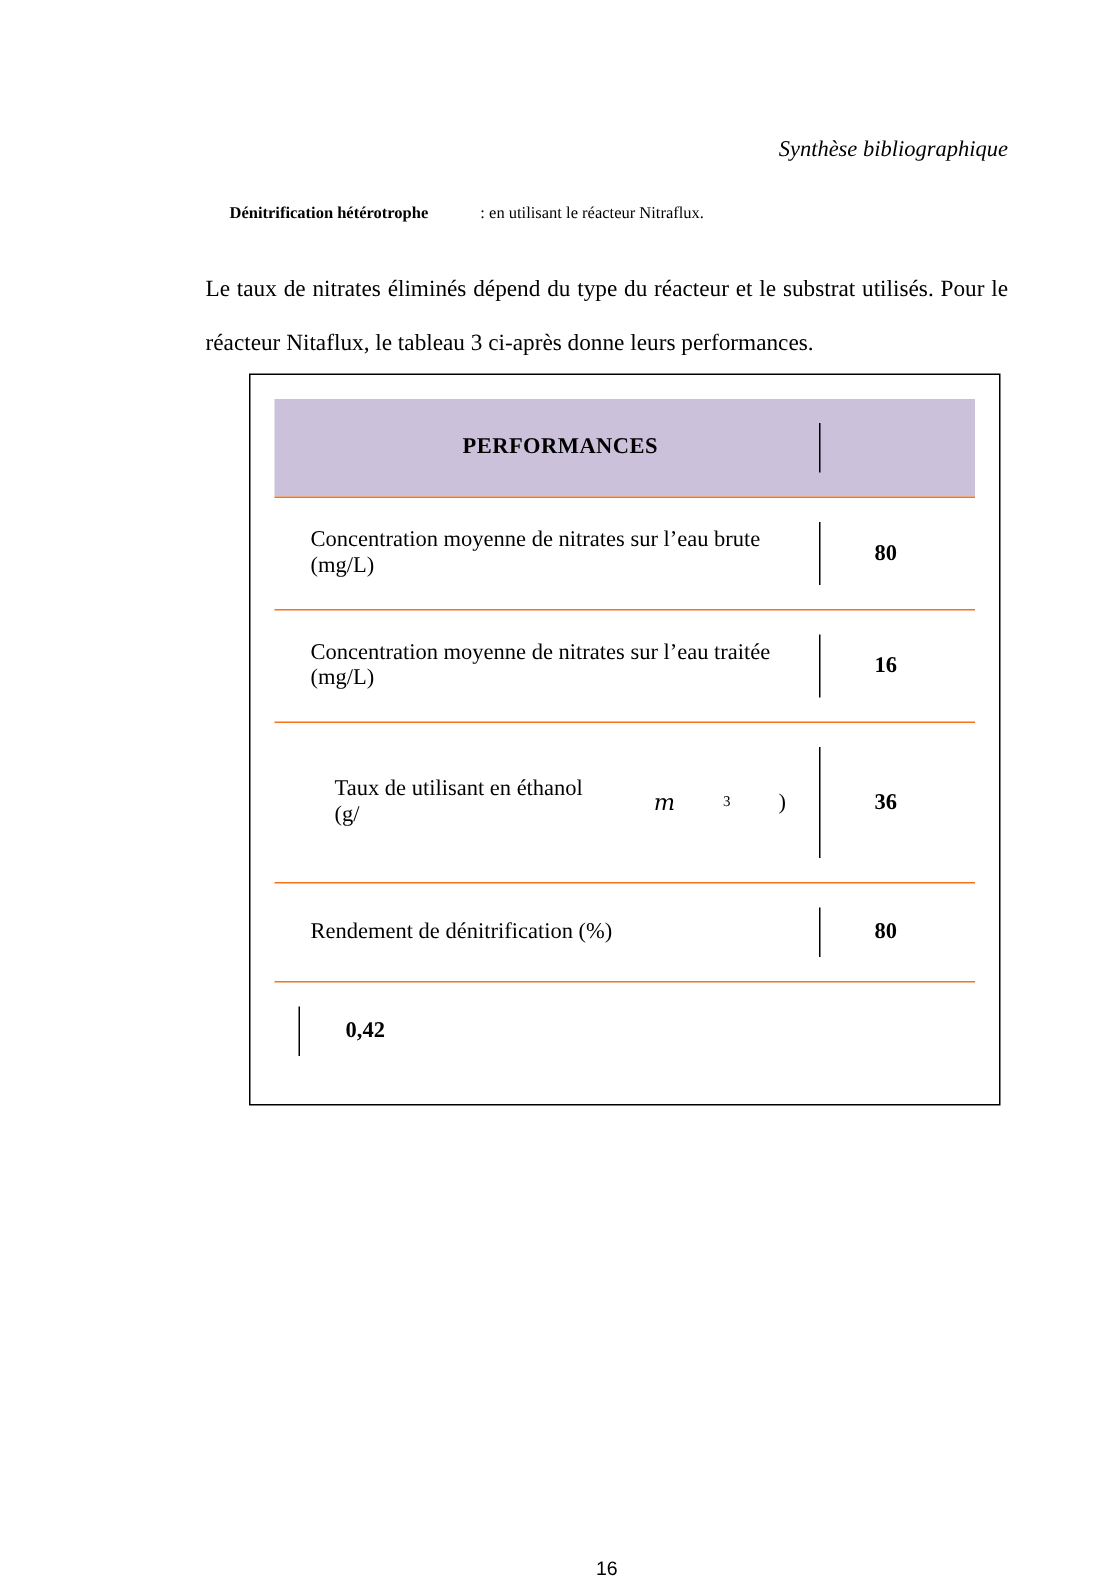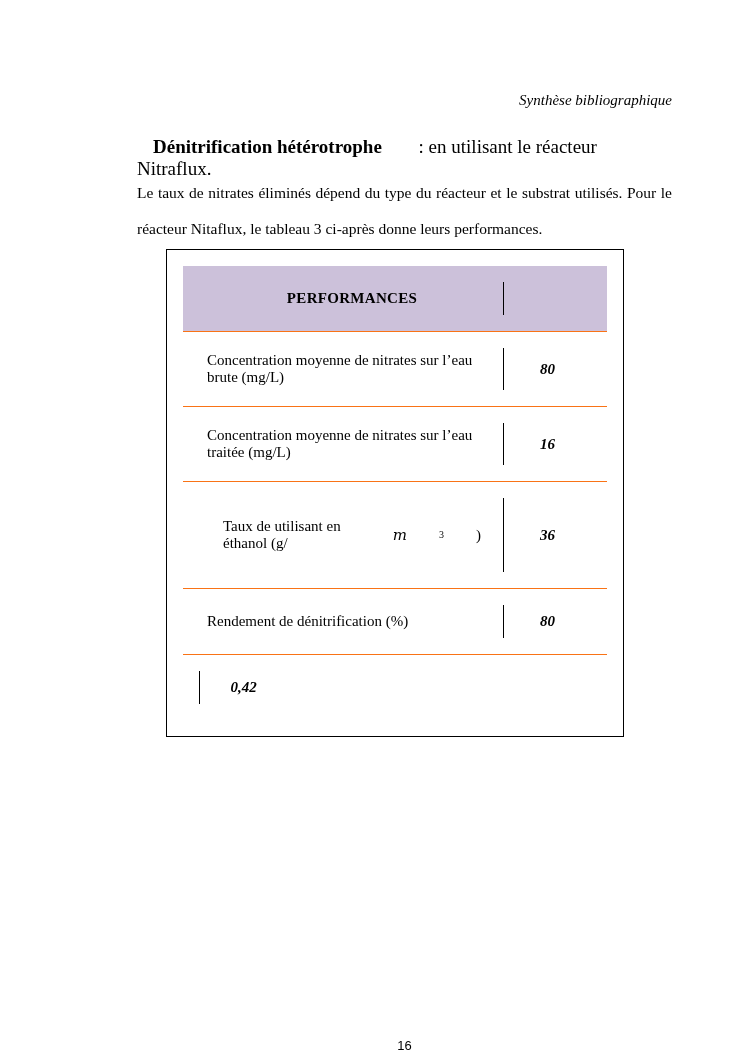--- a/index.html
+++ b/index.html
@@ -11,48 +11,47 @@
     font-family:"Liberation Serif", serif;
     color:#000000;
     overflow:hidden;
   }
   .running-head {
     position:absolute; top:44px; left:89px; right:89px;
     text-align:right; font-style:italic; font-size:15px;
   }
   .heading-line {
     position:absolute; top:88px; left:89px; right:89px;
-    font-size:19px;
+    font-size:11px;
   }
   .heading-line .b { font-weight:bold; }
   .body-paragraph {
     position:absolute; top:127px; left:89px; right:89px;
     font-size:15.5px; line-height:36px;
     text-align:justify;
   }
   .table-caption {
     position:absolute; top:188px; left:89px; right:89px;
     text-align:center; font-size:15px;
   }
   .table-caption .b { font-weight:bold; }
   .doc-table {
     position:absolute; top:217px; left:134px;
-    width:458px;
+    width:501px;
     border:1px solid #000;
     font-size:15px;
   }
   .trow { display:flex; align-items:stretch; }
   .trow + .trow { border-top:1px solid #f97316; }
   .tcell { display:flex; align-items:center; min-height:33px; }
   .tcell.label { flex:1 1 auto; padding:4px 6px 4px 8px; }
   .tcell.value {
     flex:0 0 88px; border-left:1px solid #000;
     justify-content:center; font-weight:bold; text-align:center;
     padding:4px 2px;
-    font-style:italic;
   }
   .thead .tcell.label { justify-content:center; font-weight:bold; letter-spacing:0.3px; }
   .mvar { font-style:italic; font-family:"DejaVu Serif", serif; }
   sup.exp { font-size:10px; line-height:1; }
   .page-number {
     position:absolute; top:990px; left:0; right:0;
     text-align:center;
     font-family:"Liberation Sans", sans-serif;
     font-size:13px;
   }

